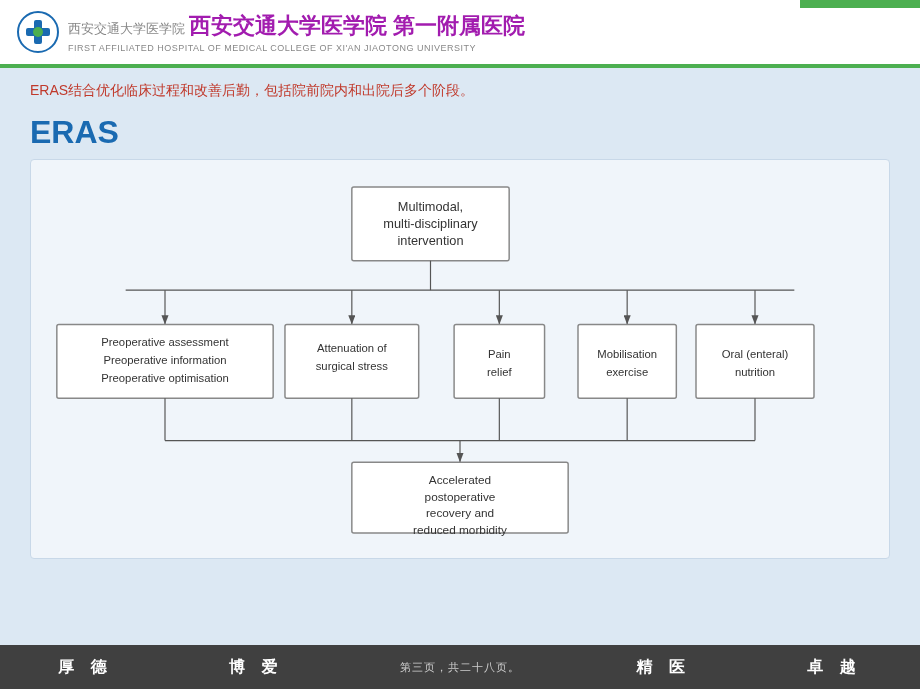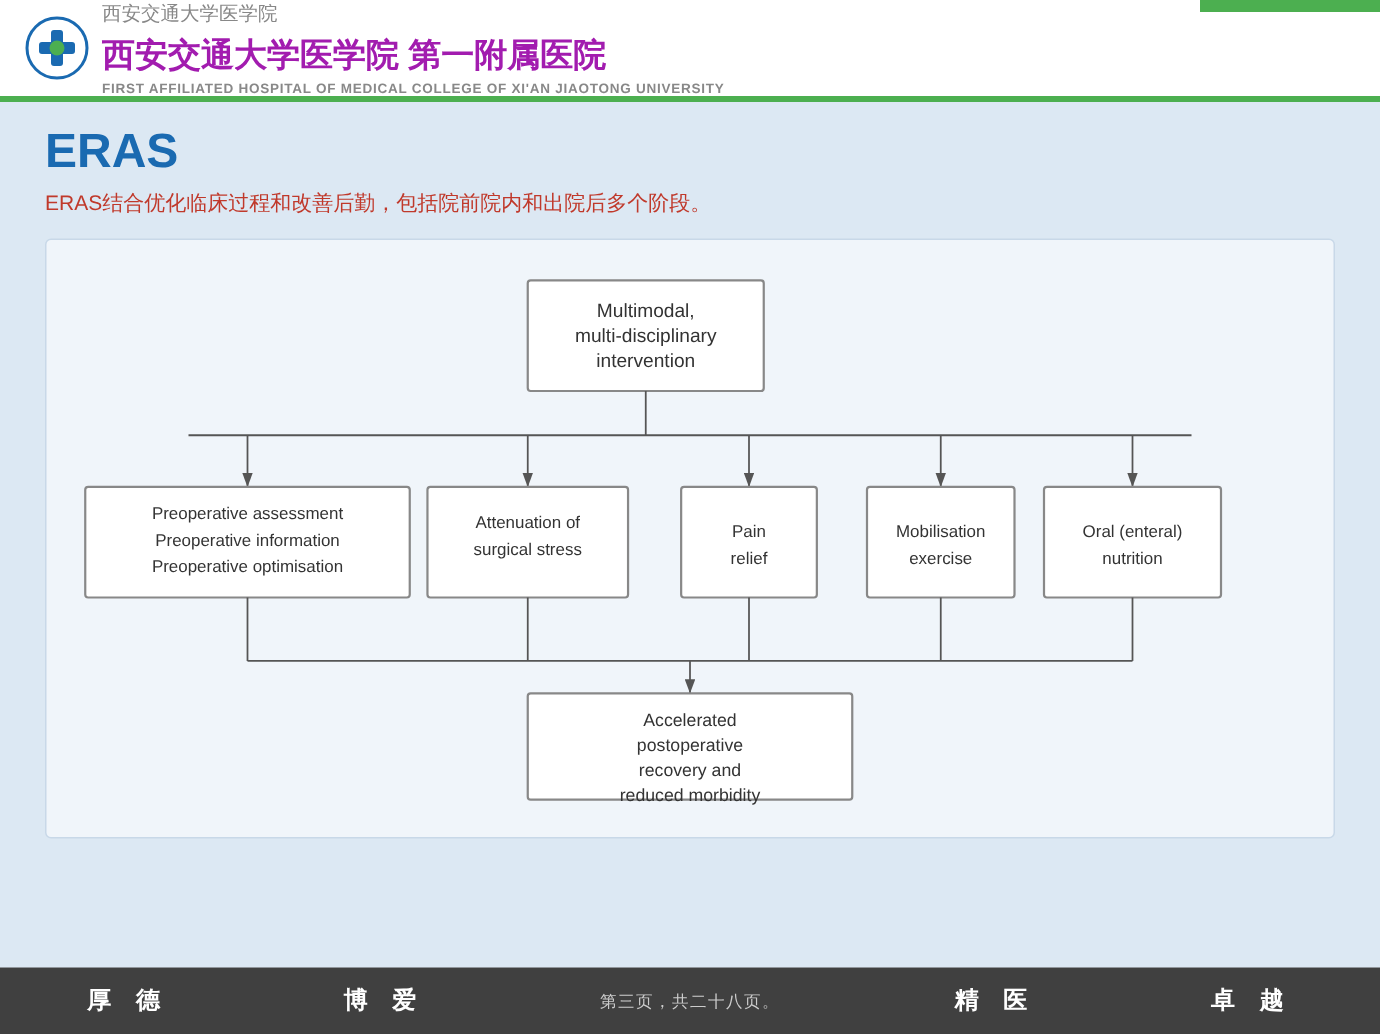--- a/index.html
+++ b/index.html
@@ -30,21 +30,20 @@
     #logo-icon {
       width: 44px;
       height: 44px;
     }
     #hospital-name-en {
       font-size: 9px;
       color: #888;
       display: block;
       margin-top: 2px;
       letter-spacing: 0.5px;
-      font-weight: bold;
     }
     #header-right-bar {
       position: absolute;
       right: 0;
       top: 0;
       width: 120px;
       height: 8px;
       background: #4caf50;
     }
 
@@ -114,33 +113,33 @@
   <div id="header-logo">
 
     <svg id="logo-icon" viewBox="0 0 44 44">
 
       <circle cx="22" cy="22" r="20" fill="none" stroke="#1a6ab1" stroke-width="2"></circle>
       <rect x="18" y="10" width="8" height="24" rx="2" fill="#1a6ab1"></rect>
       <rect x="10" y="18" width="24" height="8" rx="2" fill="#1a6ab1"></rect>
       <circle cx="22" cy="22" r="5" fill="#4caf50"></circle>
     </svg>
     <div>
-      <div style="display:flex;align-items:baseline;gap:4px;flex-direction:column;">
+      <div style="display:flex;align-items:baseline;gap:4px;">
         <span style="font-size:13px;color:#888;font-weight:normal;">西安交通大学医学院</span>
         <span style="font-size:22px;font-weight:bold;color:#a21caf;">西安交通大学医学院 第一附属医院</span>
       </div>
       <span id="hospital-name-en">FIRST AFFILIATED HOSPITAL OF MEDICAL COLLEGE OF XI'AN JIAOTONG UNIVERSITY</span>
     </div>
   </div>
   <div id="header-right-bar"></div>
 </div>
 
 <div id="main">
+  <div id="subtitle">ERAS结合优化临床过程和改善后勤，包括院前院内和出院后多个阶段。</div>
   <div id="page-title">ERAS</div>
-  <div id="subtitle">ERAS结合优化临床过程和改善后勤，包括院前院内和出院后多个阶段。</div>
 
   <div id="diagram-container">
     <svg id="diagram" viewBox="0 0 840 370">
 
       <defs>
         <marker id="arrowhead" markerWidth="8" markerHeight="6" refX="8" refY="3" orient="auto">
           <polygon points="0 0, 8 3, 0 6" fill="#555"></polygon>
         </marker>
       </defs>
 

